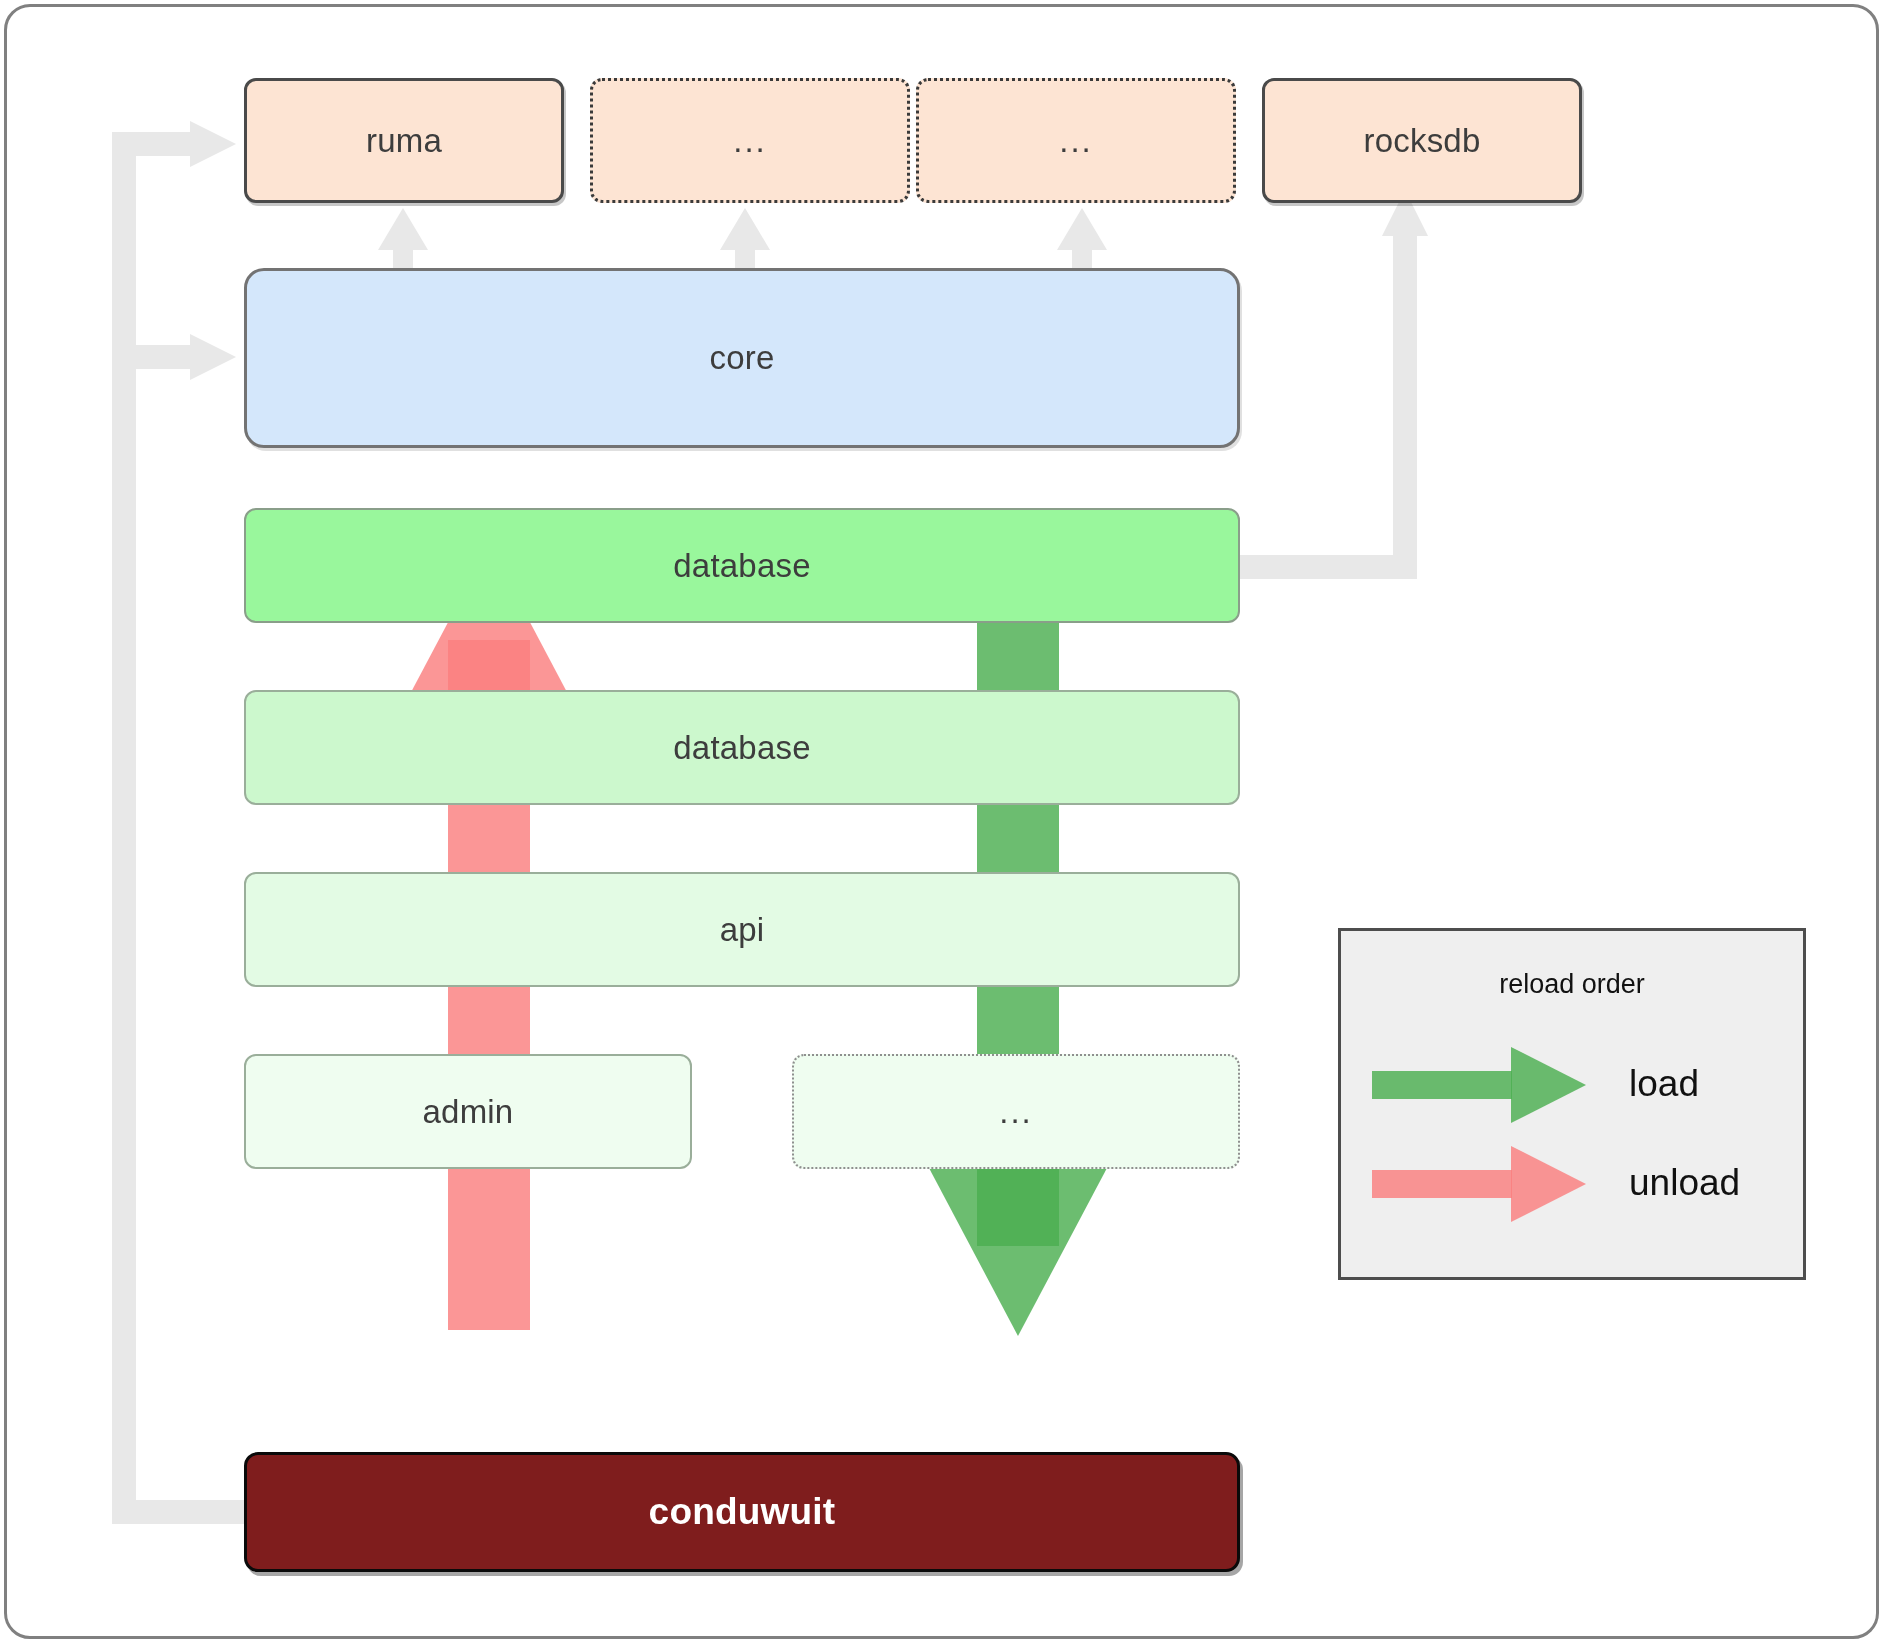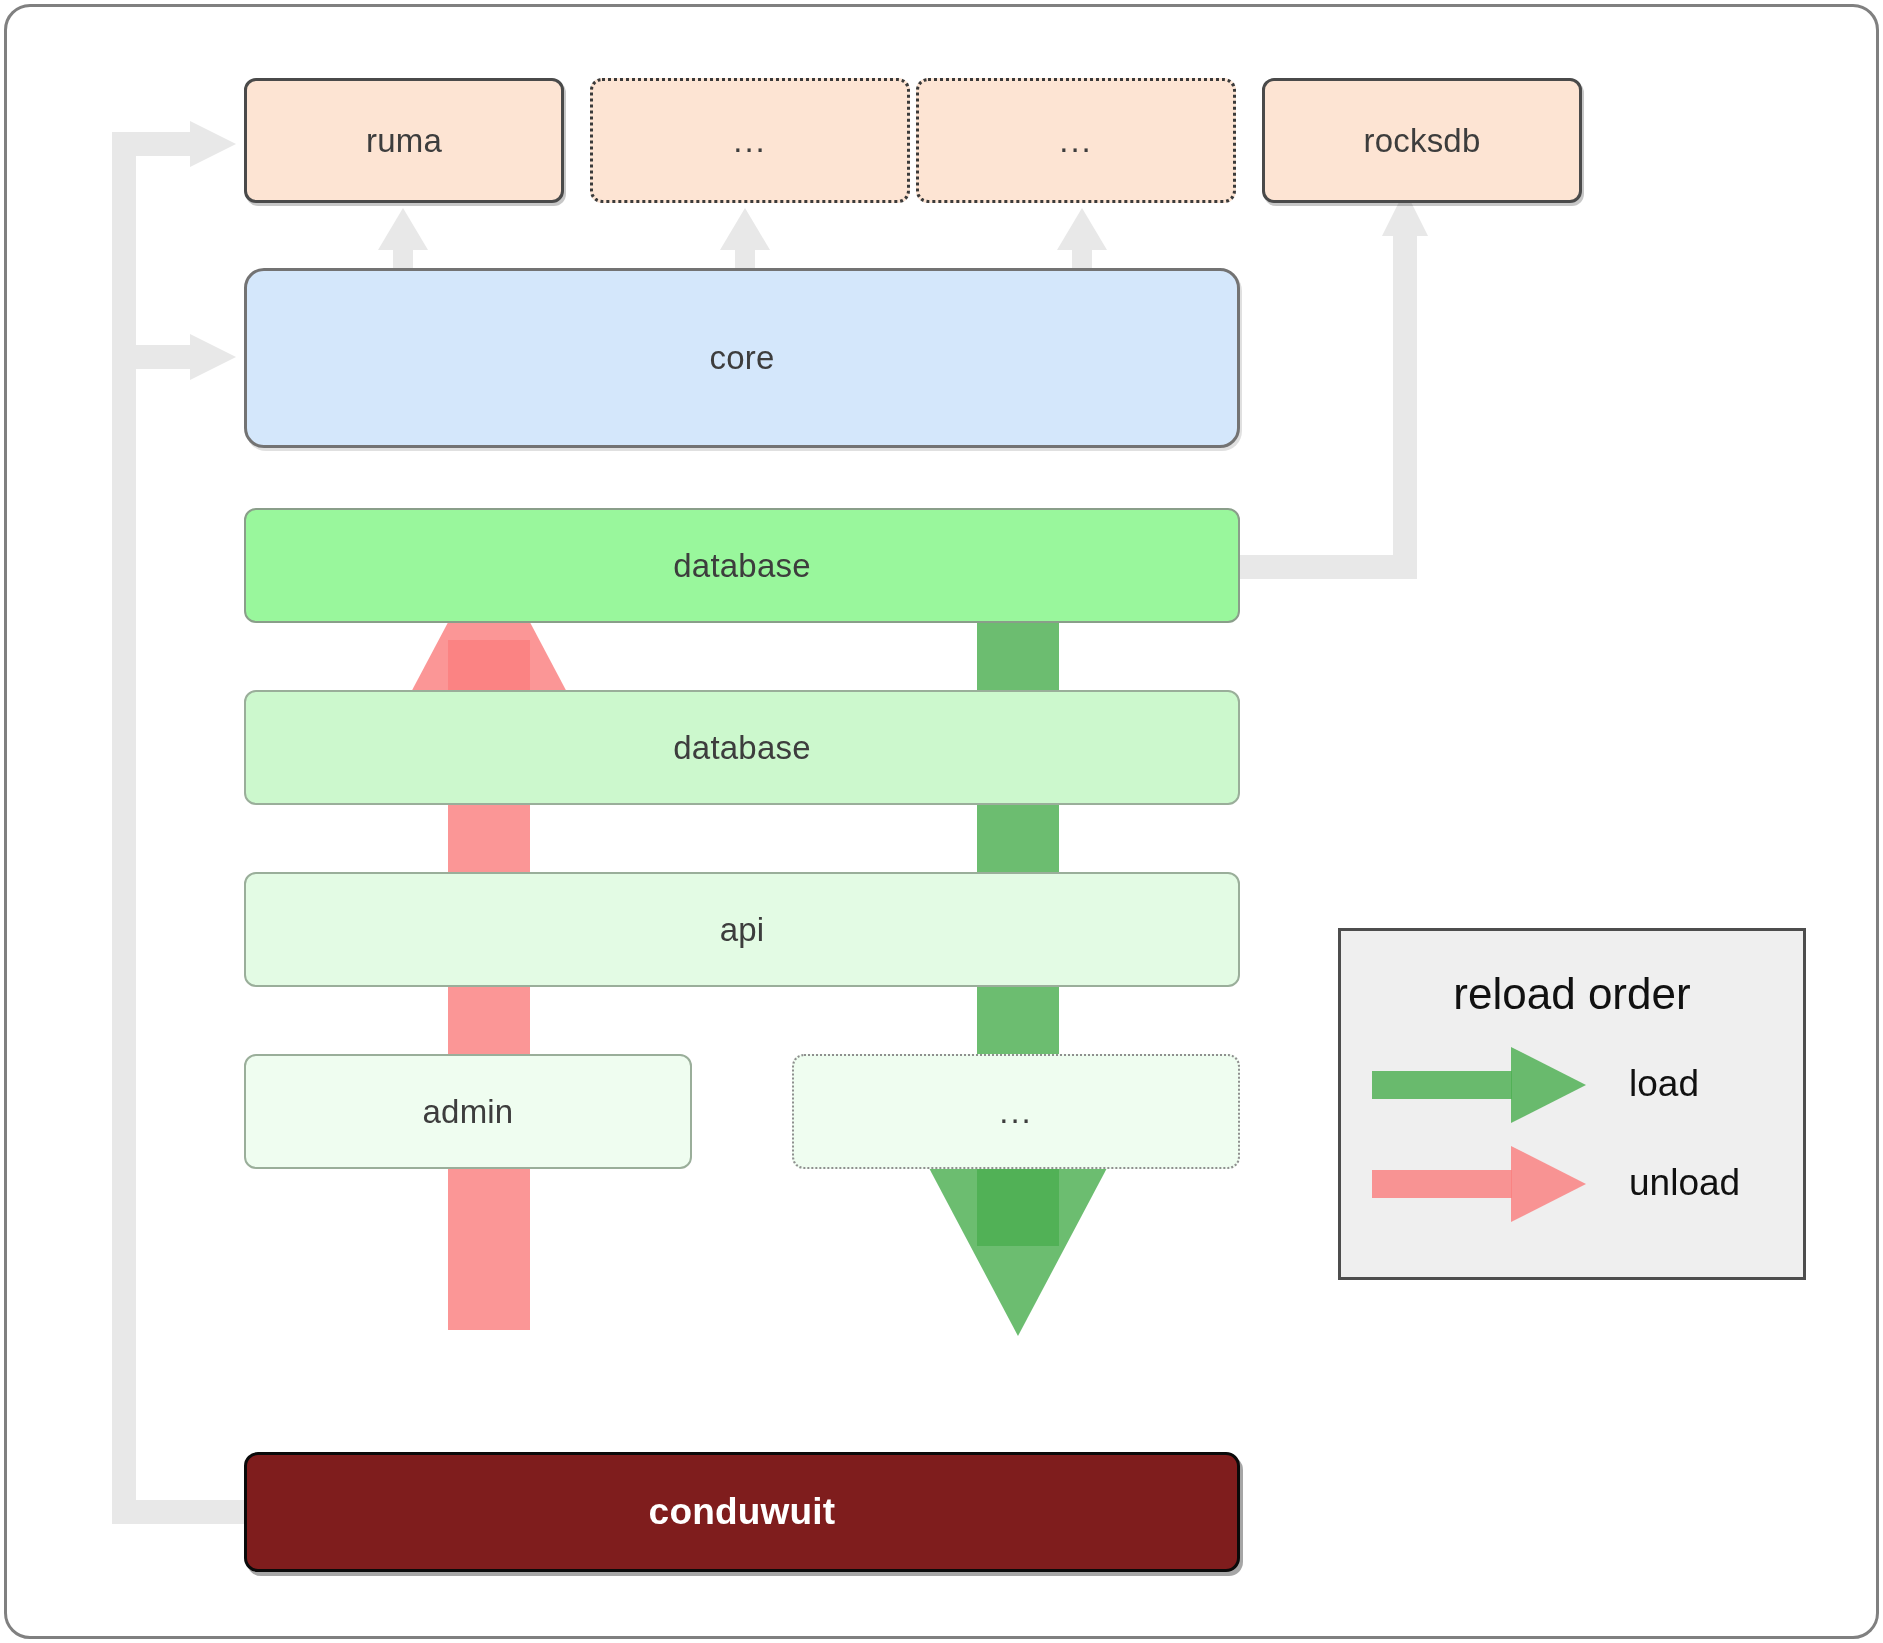--- a/index.html
+++ b/index.html
@@ -85,21 +85,21 @@
     position: absolute;
     background: #efefef;
     border: 3px solid #4d4d4d;
     box-sizing: border-box;
   }
   #legend-title {
     position: absolute;
     width: 100%;
     top: 38px;
     text-align: center;
-    font-size: 44px;
+    font-size: 27px;
     color: #111;
   }
   .legend-label {
     position: absolute;
     font-size: 37px;
     color: #111;
   }
 
   svg.overlay {
     position: absolute;

